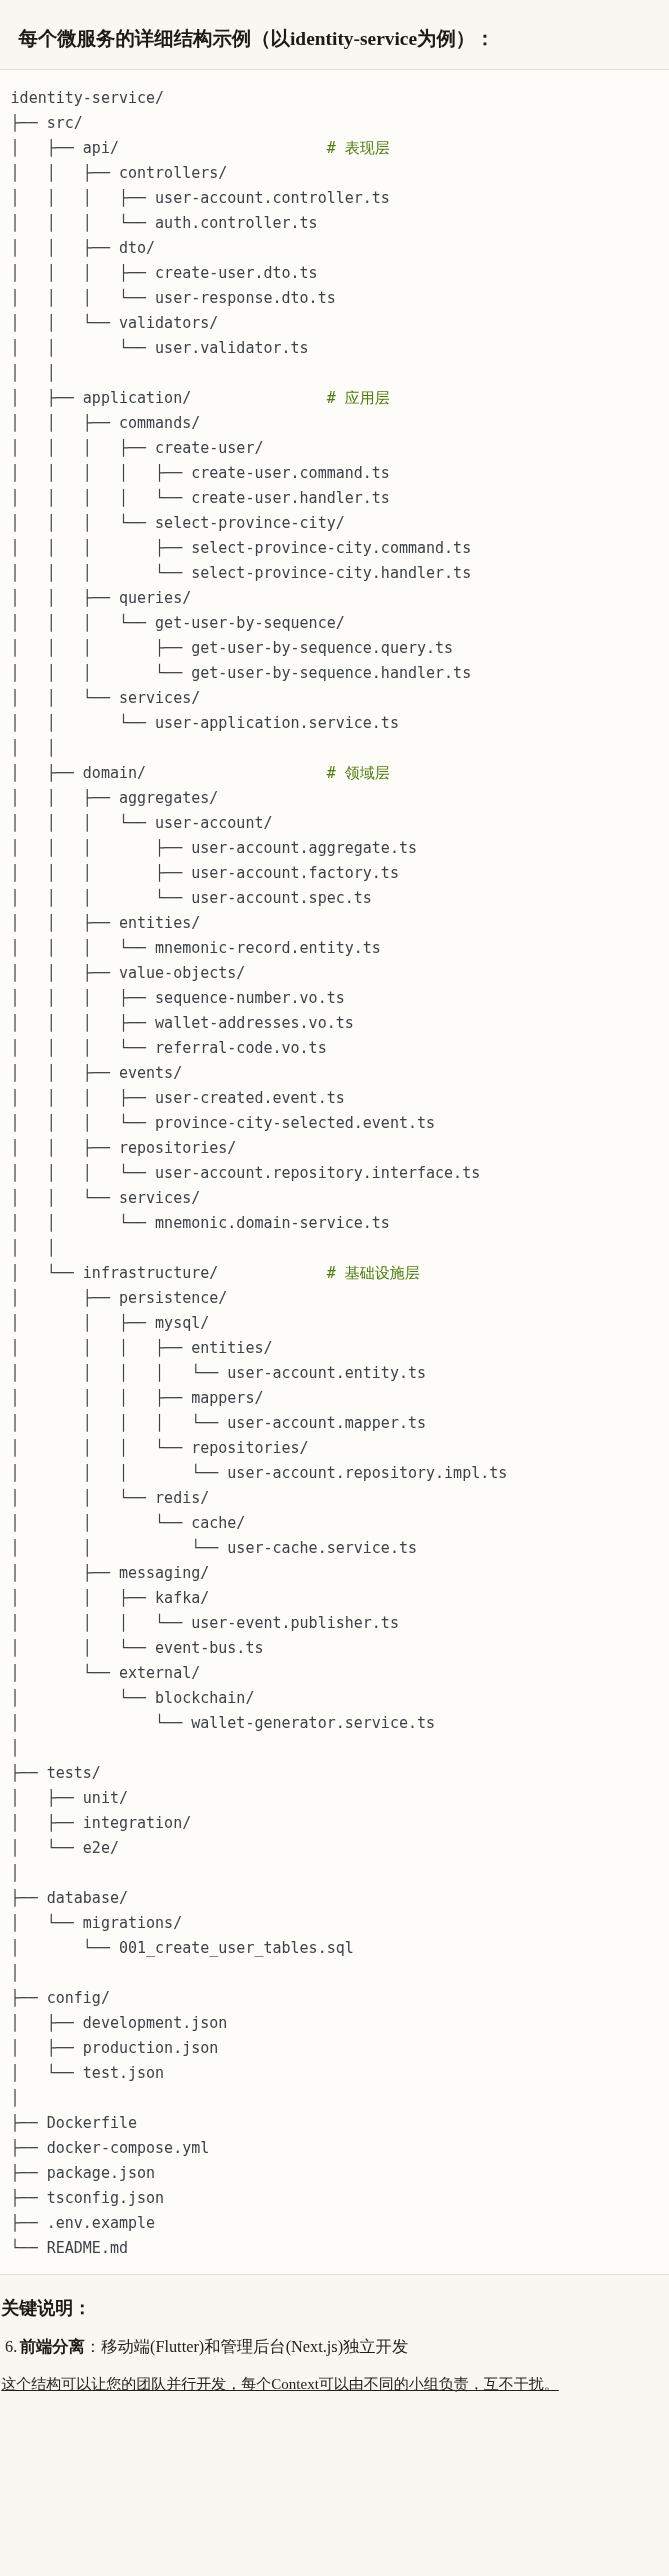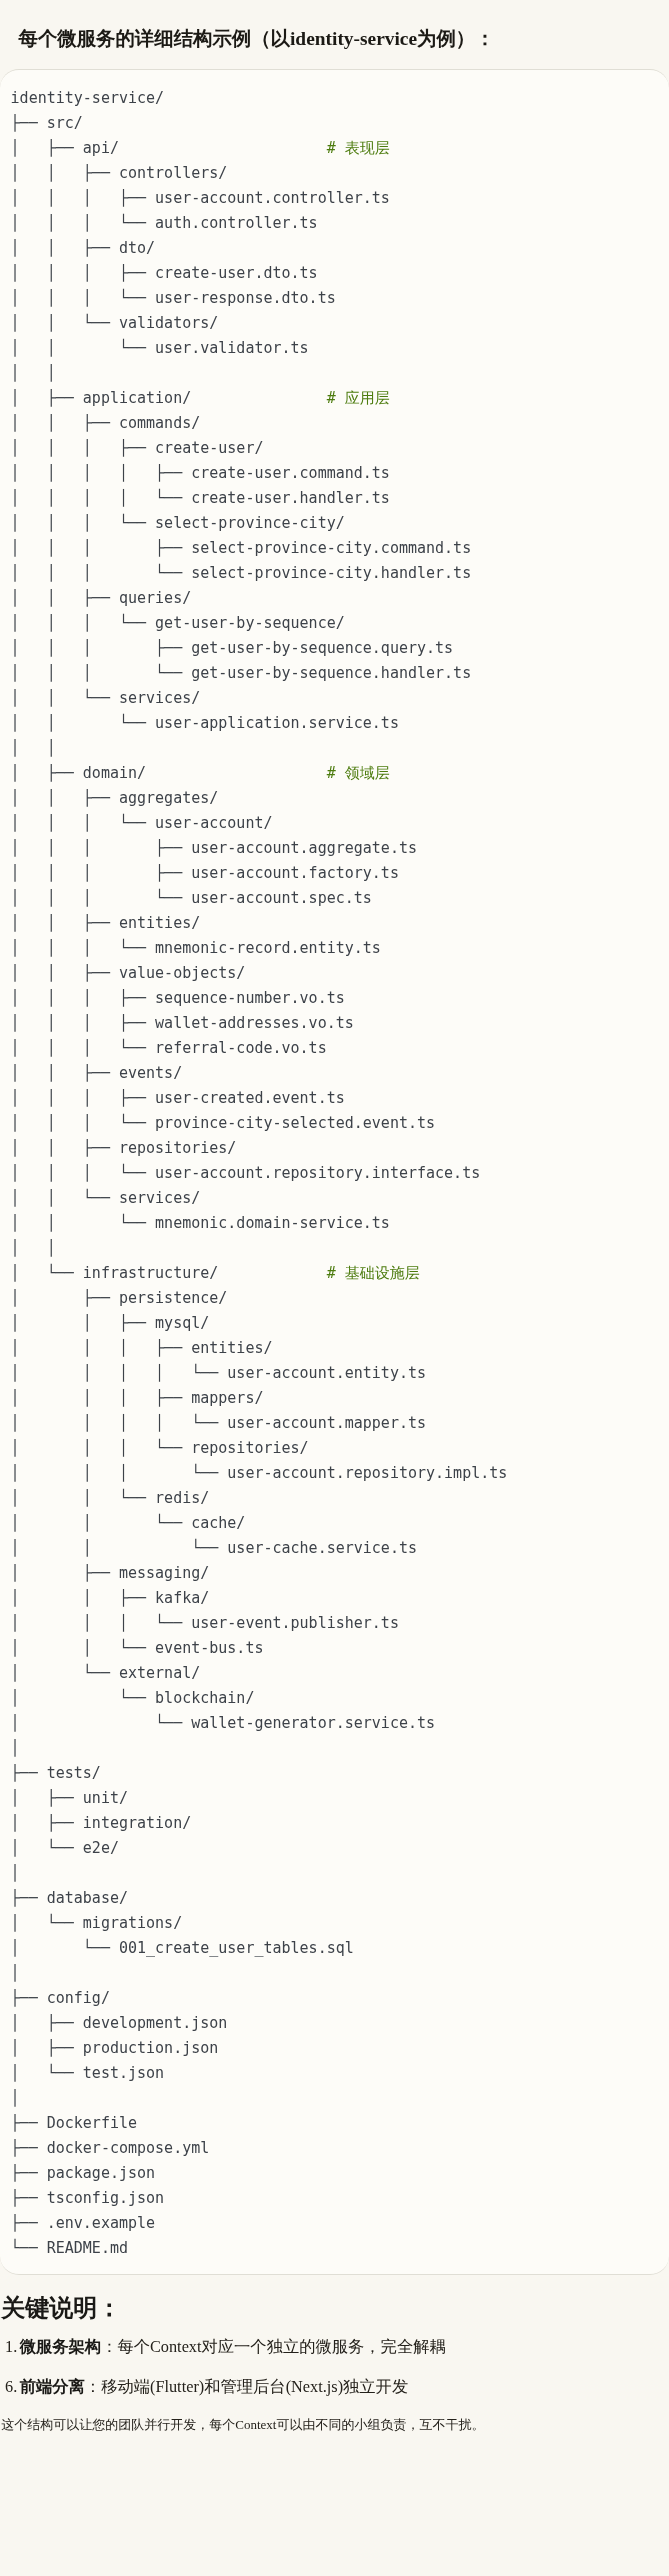--- a/index.html
+++ b/index.html
@@ -26,38 +26,37 @@
     white-space: nowrap;
   }
   
   .code-section {
     margin-top: 9.4px;
     background: #fdfcf8;
     border-top: 0.6px solid #e0ded5;
     border-bottom: 0.6px solid #e0ded5;
     padding: 16.3px 10.6px 13px 10.6px;
     box-sizing: border-box;
-    border-radius: 19px;
   }
   pre.file-tree {
     margin: 0;
     font-family: "DejaVu Sans Mono", monospace;
     font-size: 15px;
     line-height: 25px;
     color: #3d4249;
     white-space: pre;
     font-variant-ligatures: none;
   }
   pre.file-tree .cmt {
     color: #4d7c0f;
   }
   
   h2.notes-heading {
     margin: 20.6px 0 0 1.3px;
-    font-size: 24px;
+    font-size: 18px;
     line-height: 25px;
     font-weight: bold;
     color: #1a1916;
     font-family: "Liberation Serif", serif;
   }
   ol.notes-list {
     margin: 5.6px 0 0 0;
     padding: 0 0 0 5px;
     list-style: none;
   }
@@ -69,24 +68,25 @@
   }
   ol.notes-list .num {
     margin-right: 2.5px;
   }
   ol.notes-list strong {
     font-weight: bold;
     color: #1a1916;
   }
   p.closing-note {
     margin: 5.6px 0 0 1.3px;
-    font-size: 13px;
+    font-size: 15px;
     line-height: 25px;
     white-space: nowrap;
     color: #24211b;
+    text-decoration: underline;
   }
 </style>
 </head>
 <body>
 
 <h1 class="page-title">每个微服务的详细结构示例（以identity-service为例）：</h1>
 
 <div class="code-section">
   <pre class="file-tree">identity-service/
 ├── src/
@@ -174,18 +174,17 @@
 ├── package.json
 ├── tsconfig.json
 ├── .env.example
 └── README.md
 </pre>
 </div>
 
 <h2 class="notes-heading">关键说明：</h2>
 
 <ol class="notes-list">
-    <li><span class="num">1.</span><strong>微服务架构</strong><span>：每个Context对应一个独立的微服务，完全解耦</span></li>
     <li><span class="num">6.</span><strong>前端分离</strong><span>：移动端(Flutter)和管理后台(Next.js)独立开发</span></li>
   </ol>
 
 <p class="closing-note">这个结构可以让您的团队并行开发，每个Context可以由不同的小组负责，互不干扰。</p>
 
 
 </body></html>

